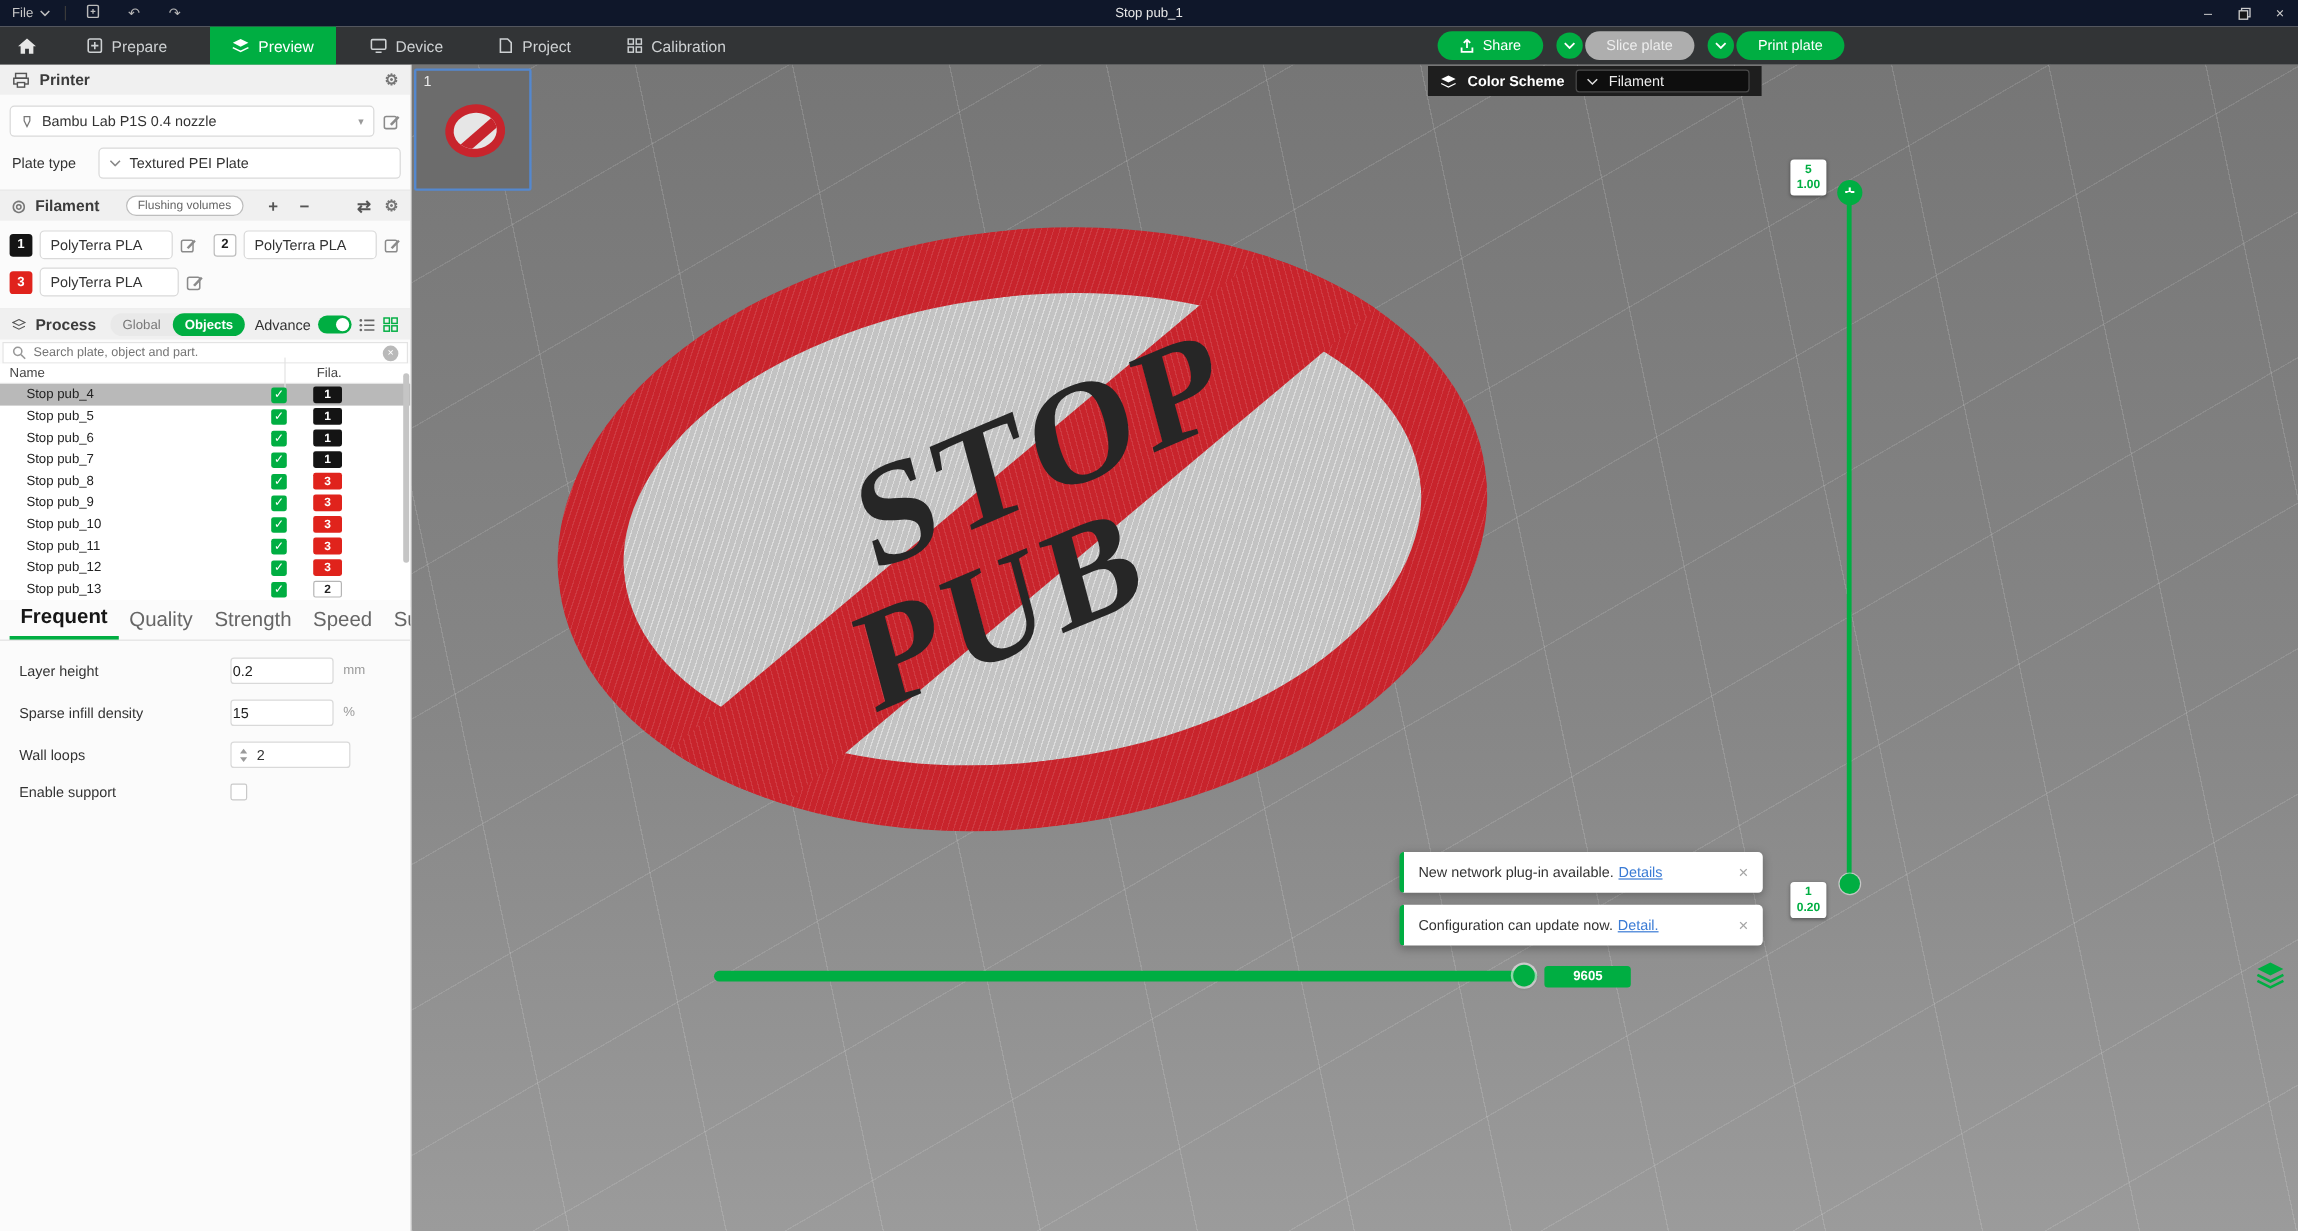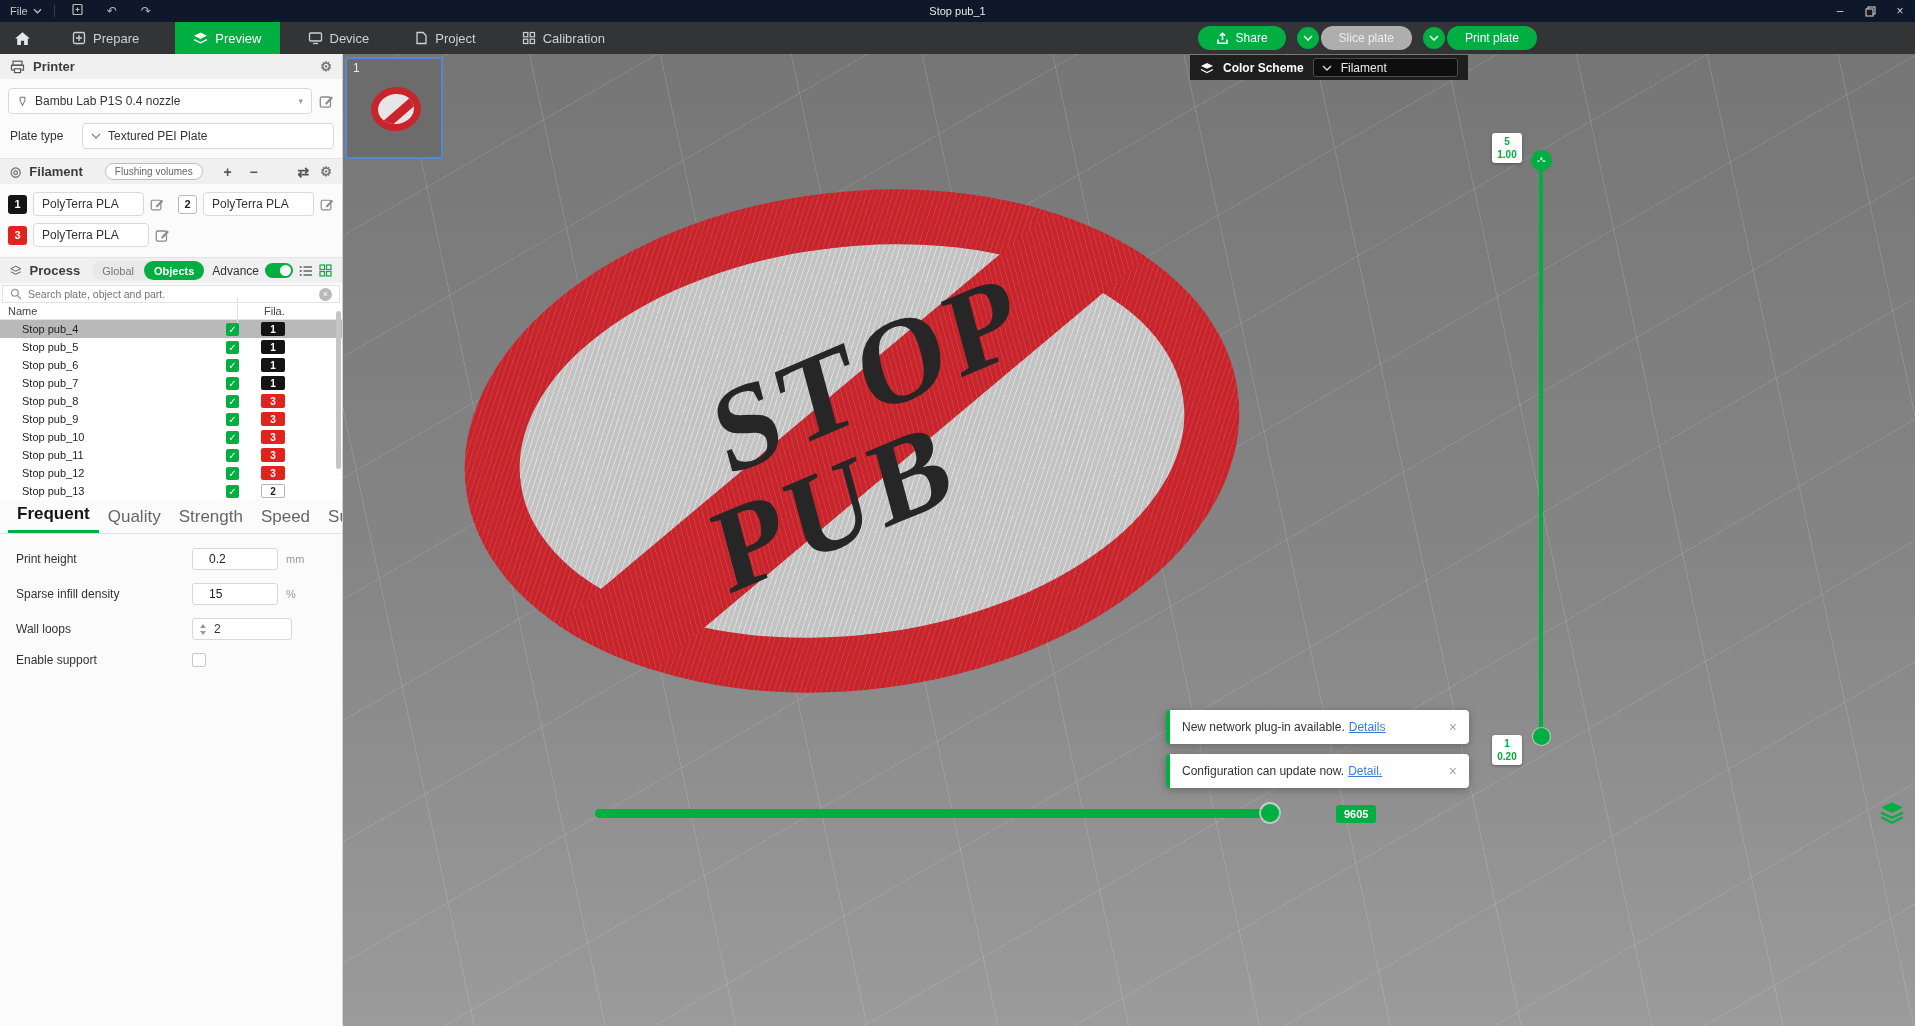--- a/index.html
+++ b/index.html
@@ -72,21 +72,21 @@
   .cbx { width:13px; height:13px; background:#00AE42; border-radius:2px; color:#fff; font-size:10px; flex:0 0 13px; margin-left:8px; }
   .badge { width:24px; height:14px; border-radius:2px; font-size:10px; font-weight:700; margin-left:22px; }
   .badge.light { border:1px solid #b5b5b5; }
   .scrollbar { position:absolute; right:1px; top:8px; width:5px; height:158px; border-radius:3px; background:#c5c5c5; }
   .set-tabs { display:flex; align-items:flex-end; height:28px; border-bottom:1px solid #e2e2e2; padding:0 8px; font-size:17px; color:#666; margin-top:6px; background:#fbfbfb; }
   .set-tab { padding:0 9px 6px 9px; }
   .set-tab.active { color:#161616; font-weight:700; border-bottom:3px solid #00AE42; }
   .fields { padding:14px 16px; display:flex; flex-direction:column; gap:13px; }
   .field { display:flex; align-items:center; font-size:12px; color:#333; }
   .f-label { flex:0 0 176px; }
-  .f-input { width:86px; height:22px; border:1px solid #d9d9d9; border-radius:3px; padding:0 16px; font-size:12px; color:#222; background:#fff; font-family:"Liberation Sans",sans-serif; }
+  .f-input { width:86px; height:22px; border:1px solid #d9d9d9; border-radius:3px; padding:0 1px; font-size:12px; color:#222; background:#fff; font-family:"Liberation Sans",sans-serif; }
   .f-unit { margin-left:8px; color:#9a9a9a; font-size:11px; }
   .spin-box { width:100px; height:22px; border:1px solid #d9d9d9; border-radius:3px; background:#fff; display:flex; align-items:center; gap:8px; padding:0 7px; }
   .spin-arrows { display:flex; flex-direction:column; gap:3px; }
   .tri-up { width:0; height:0; border-left:3.5px solid transparent; border-right:3.5px solid transparent; border-bottom:4px solid #9a9a9a; }
   .tri-dn { width:0; height:0; border-left:3.5px solid transparent; border-right:3.5px solid transparent; border-top:4px solid #9a9a9a; }
   .support-cbx { width:14px; height:14px; border:1px solid #c9c9c9; border-radius:2px; background:#fff; }
 
   
   .viewport { position:relative; flex:1; overflow:hidden;
     background-image:
@@ -129,21 +129,21 @@
   
   .toast { position:absolute; width:303px; height:34px; background:#fff; border-radius:4px; border-left:4px solid #00AE42; box-shadow:0 2px 8px rgba(0,0,0,0.28); display:flex; align-items:center; padding:0 12px; font-size:12px; color:#333; gap:4px; }
   .toast .t-link { color:#3a7bd5; text-decoration:underline; cursor:pointer; }
   .toast .t-close { margin-left:auto; color:#a5a5a5; font-size:14px; }
   .toast.n1 { left:823px; top:656px; }
   .toast.n2 { left:823px; top:700px; }
 
   
   .h-track { position:absolute; left:252px; top:755px; width:686px; height:9px; border-radius:5px; background:#00AE42; }
   .h-handle { position:absolute; left:918px; top:750px; width:18px; height:18px; border-radius:50%; background:#00AE42; box-shadow:0 0 0 2px rgba(255,255,255,0.55), 0 1px 3px rgba(0,0,0,0.3); }
-  .h-badge { position:absolute; left:993px; top:751px; height:18px; padding:0 8px; background:#00AE42; color:#fff; font-size:11px; font-weight:700; border-radius:3px; display:flex; align-items:center; }
+  .h-badge { position:absolute; left:944px; top:751px; height:18px; padding:0 24px; background:#00AE42; color:#fff; font-size:11px; font-weight:700; border-radius:3px; display:flex; align-items:center; }
   .layers-btn { position:absolute; right:8px; top:744px; width:30px; height:30px; }
 </style>
 </head>
 <body>
 
 <div class="app">
 
   <div class="titlebar">
     <div class="tb-left">
       <span class="file-menu">
@@ -437,21 +437,21 @@
         <span class="set-tab active">Frequent</span>
         <span class="set-tab">Quality</span>
         <span class="set-tab">Strength</span>
         <span class="set-tab">Speed</span>
         <span class="set-tab">Support</span>
         <span class="set-tab">Others</span>
       </div>
 
       <div class="fields">
         <div class="field">
-          <span class="f-label">Print height</span>
+          <span class="f-label">Layer height</span>
           <input class="f-input" type="text" value="0.2" style="">
           <span class="f-unit">mm</span>
         </div>
         <div class="field">
           <span class="f-label">Sparse infill density</span>
           <input class="f-input" type="text" value="15" style="">
           <span class="f-unit">%</span>
         </div>
         <div class="field">
           <span class="f-label">Wall loops</span>

